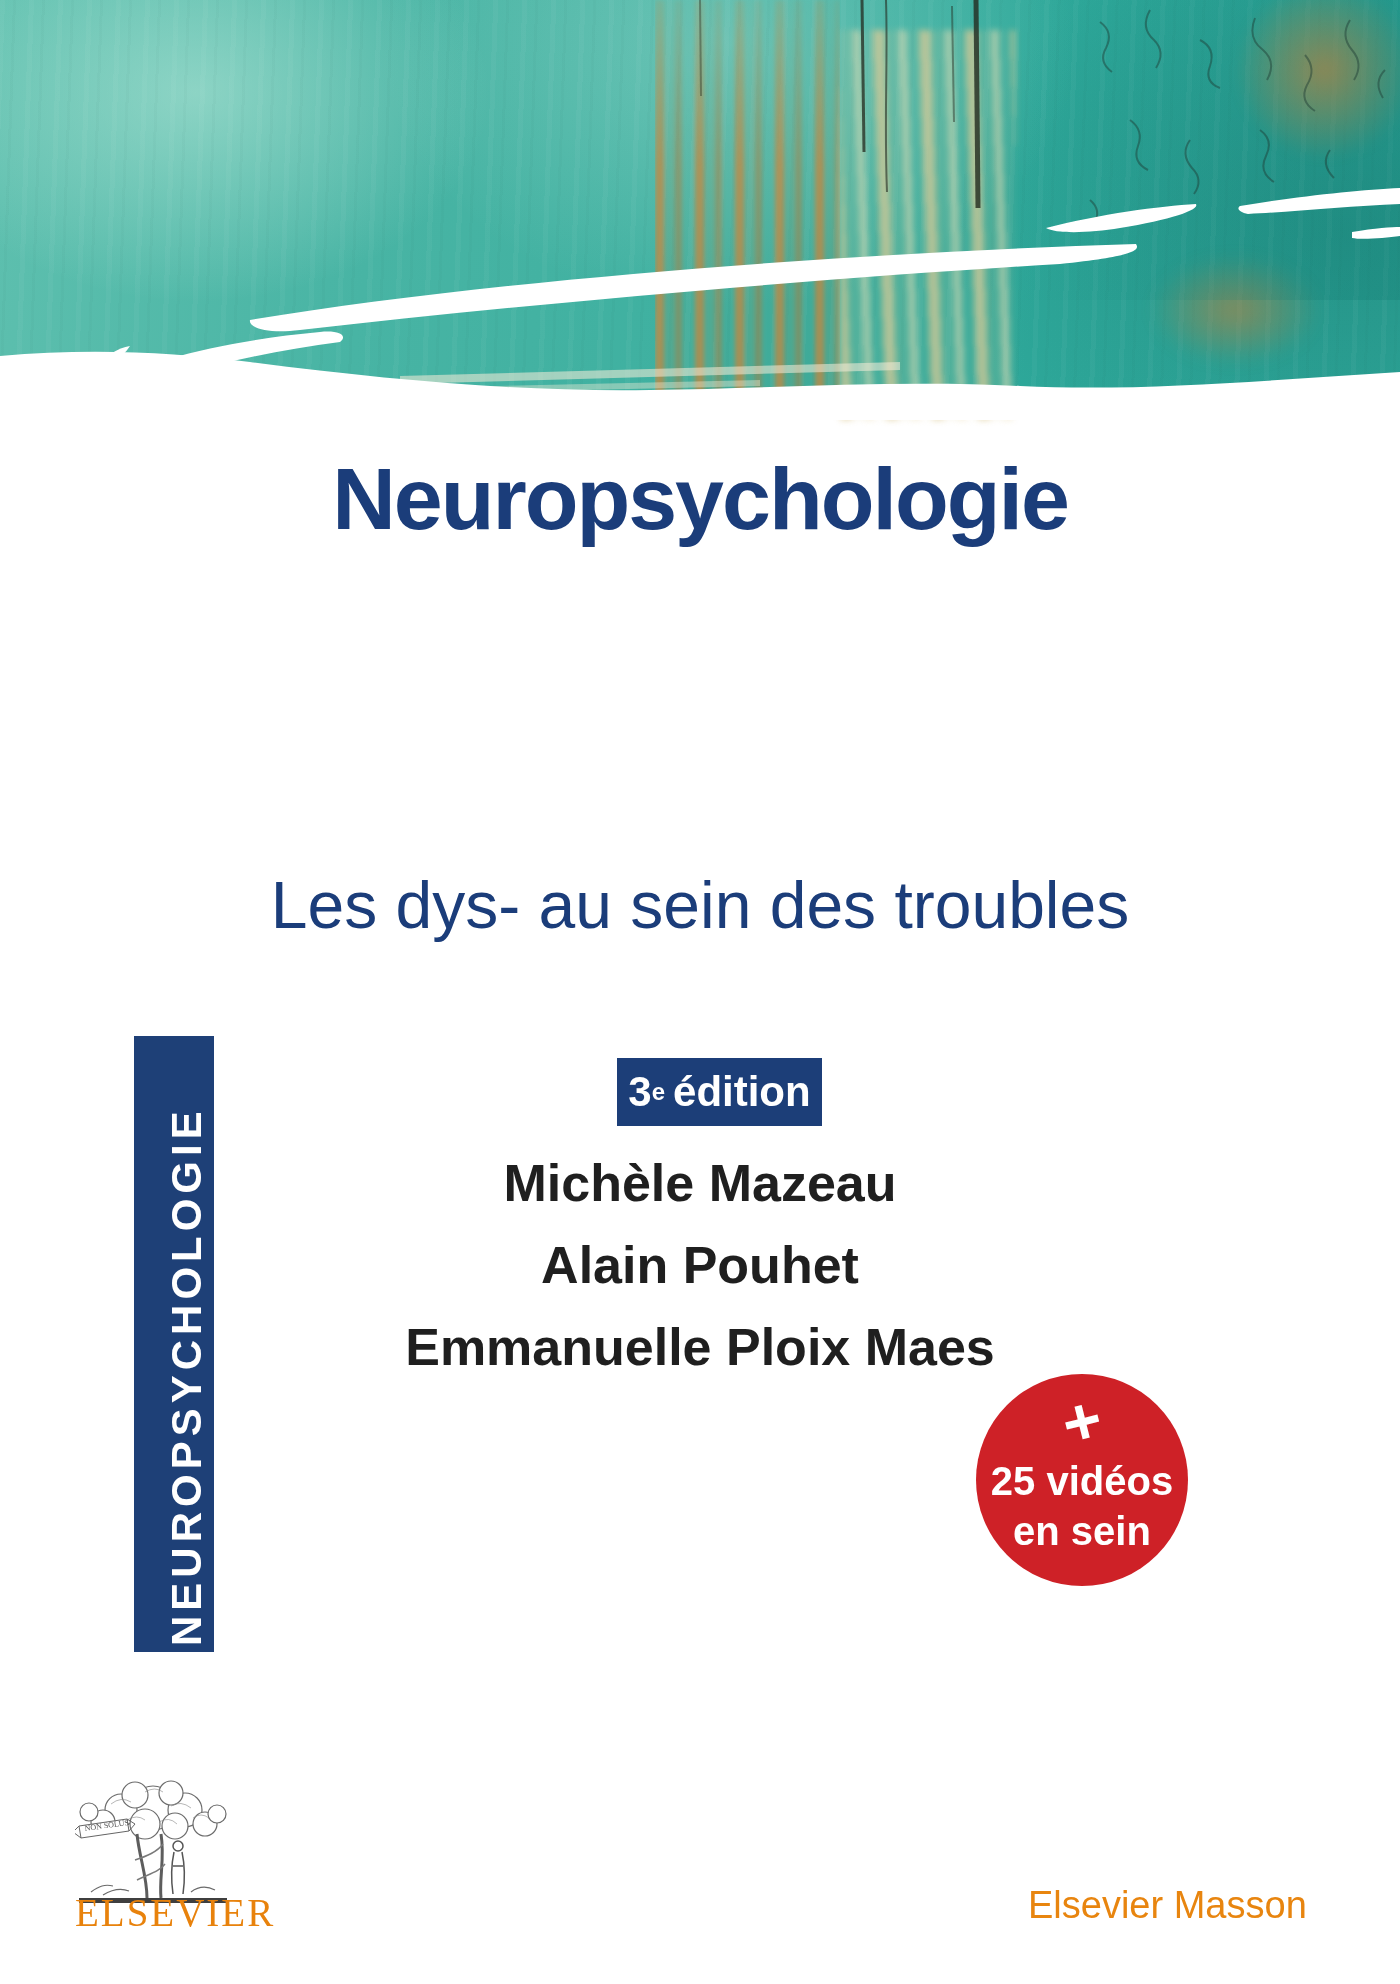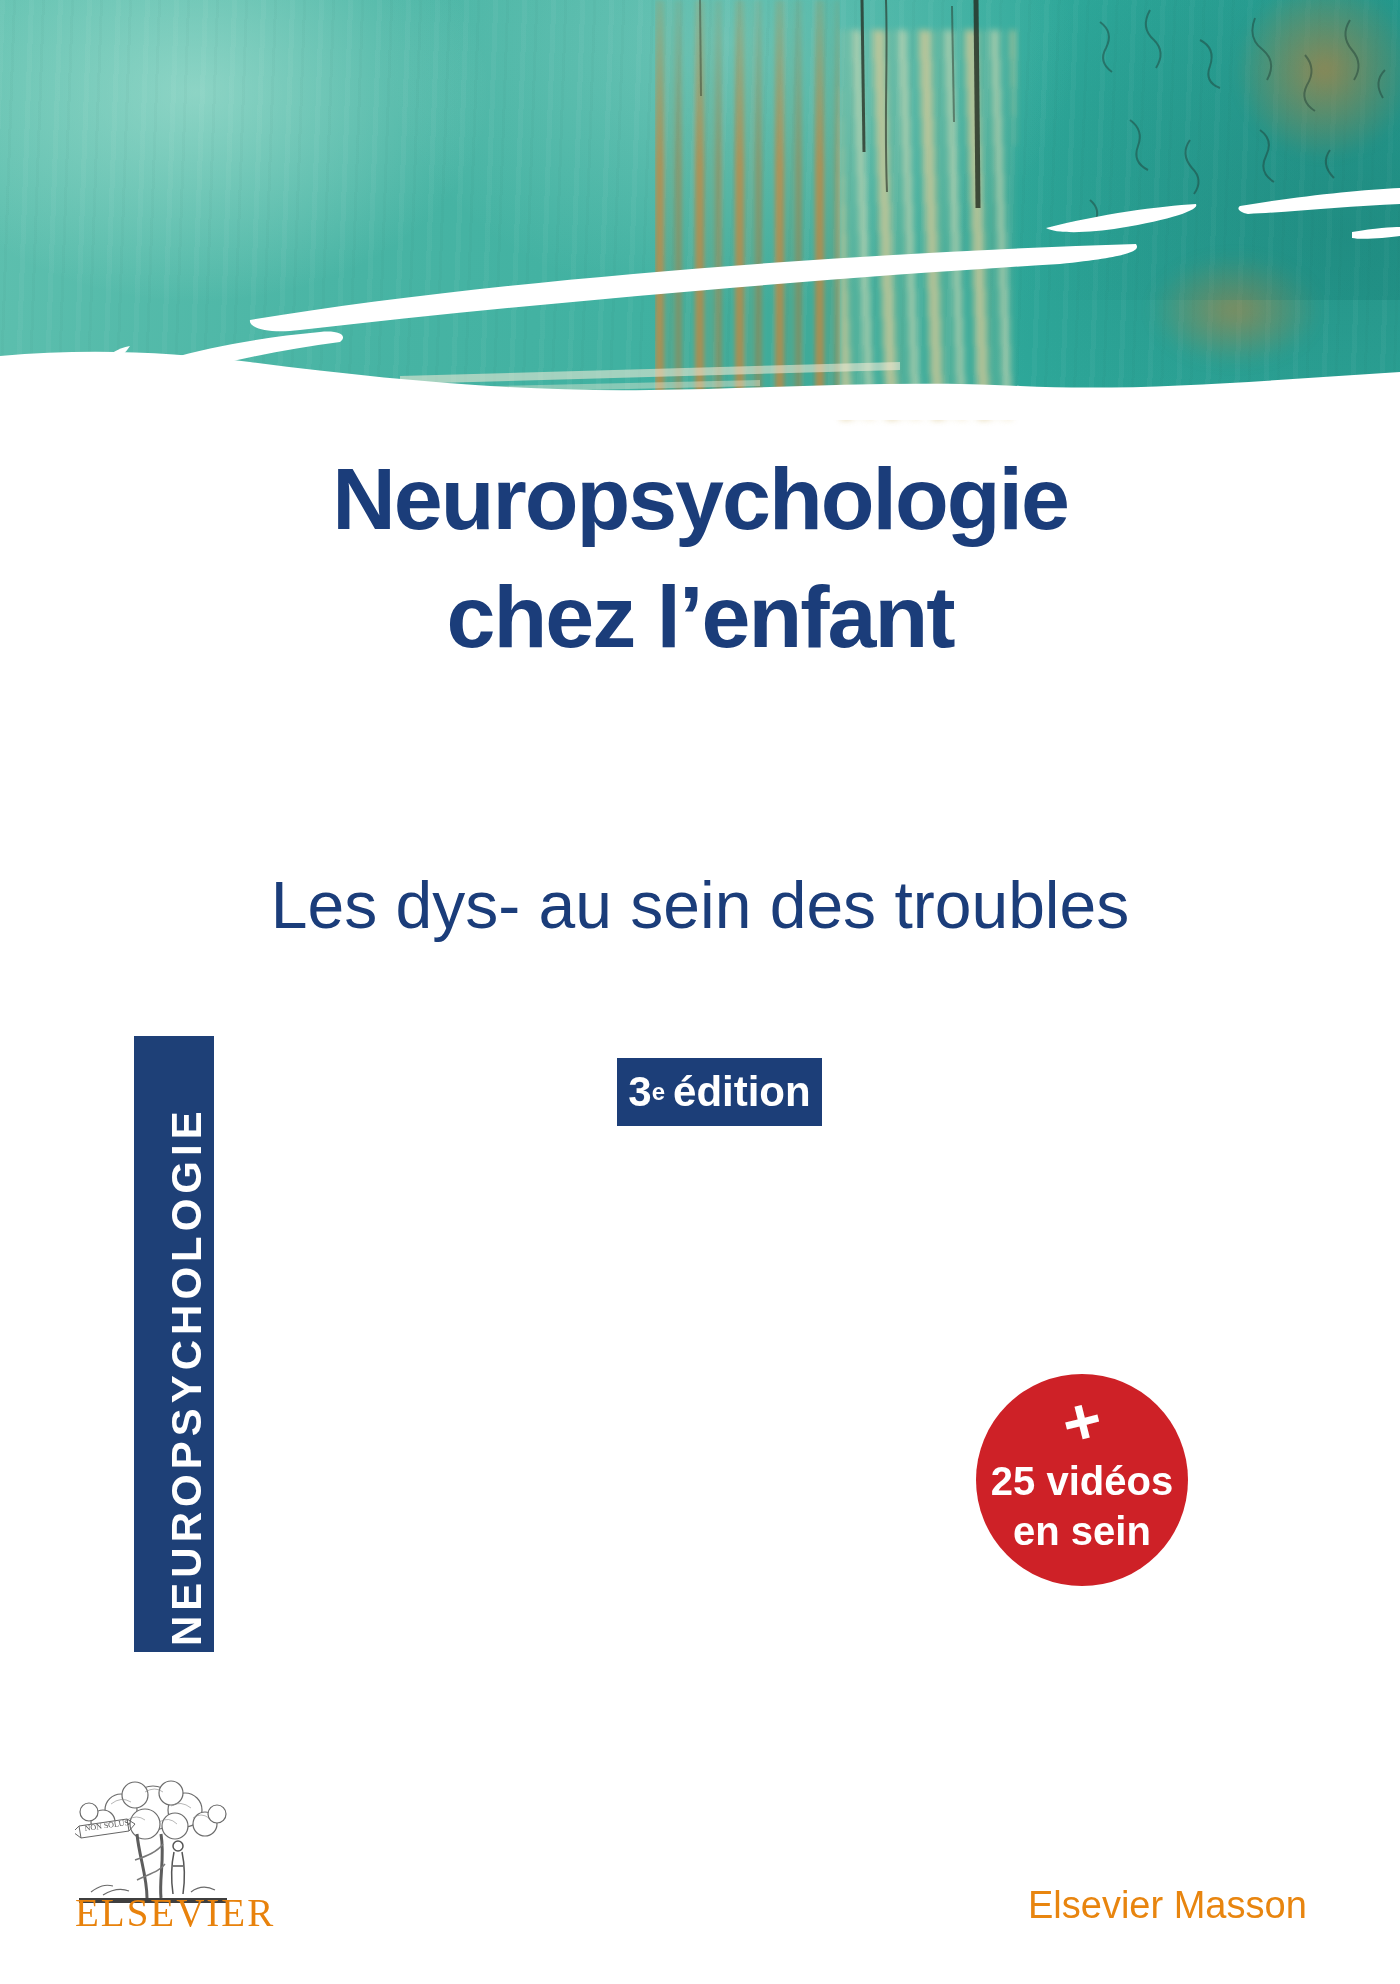--- a/index.html
+++ b/index.html
@@ -113,33 +113,37 @@
         <path d="M400,376 L900,362 L900,370 L400,384 Z" opacity=".55"></path>
         <path d="M320,390 L760,380 L760,386 L320,396 Z" opacity=".4"></path>
       </g>
 
       <path fill="#ffffff" d="M0,356 C90,348 170,352 250,362 C390,380 520,392 650,390 C780,388 900,380 1020,386 C1140,392 1270,380 1400,372 L1400,420 L0,420 Z"></path>
     </svg>
   </div>
 
   <div class="title-block">
     <div>Neuropsychologie</div>
-    <div>chez l’enfant</div>
   </div>
 
   <div class="subtitle-block">
     <div>Les dys- au sein des troubles</div>
   </div>
 
   <div class="edition-badge">
     <span>3</span>
       <sup>e</sup>
       <span>édition</span>
   </div>
 
+  <div class="authors">
+    <div>Michèle Mazeau</div>
+    <div>Alain Pouhet</div>
+    <div>Emmanuelle Ploix Maes</div>
+  </div>
 
   <div class="videos-badge">
     <div class="plus">+</div>
     <div class="vb-text">
       <div>25 vidéos</div>
       <div>en sein</div>
     </div>
   </div>
 
   <div class="spine-bar">

